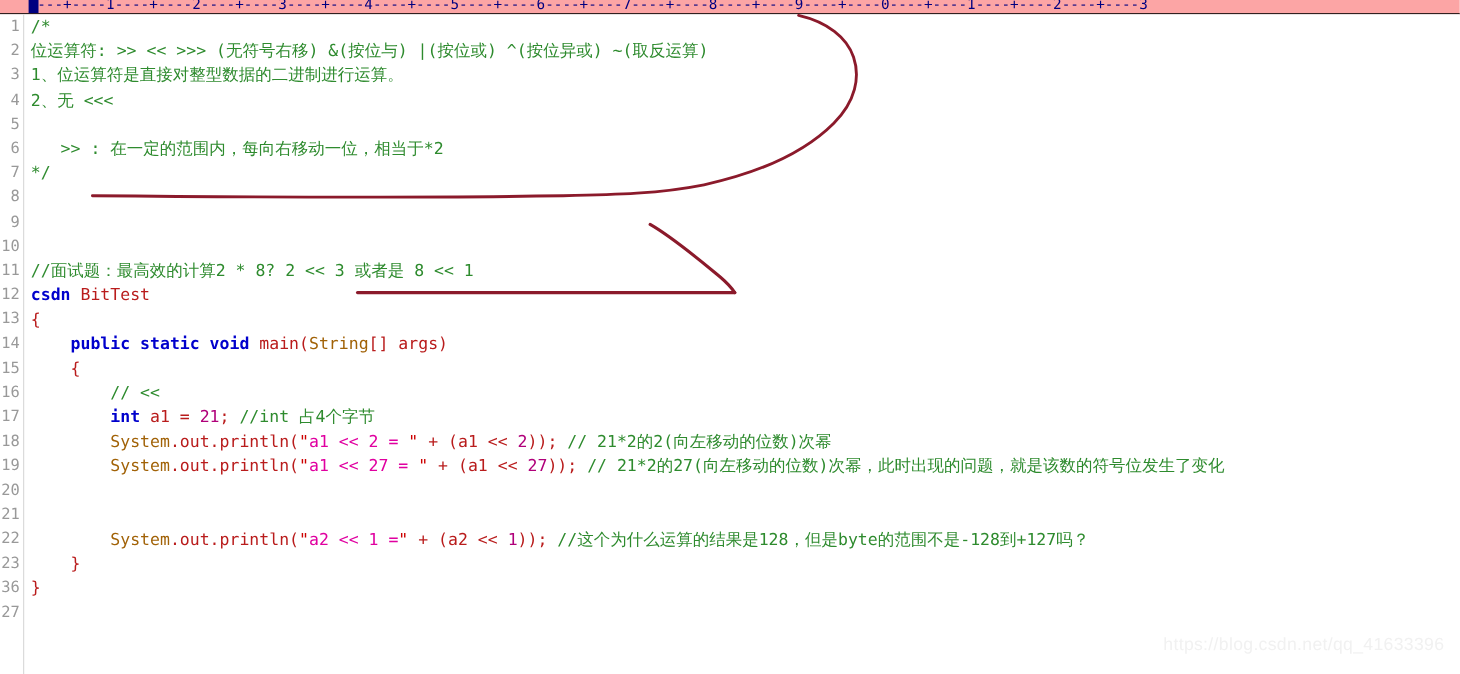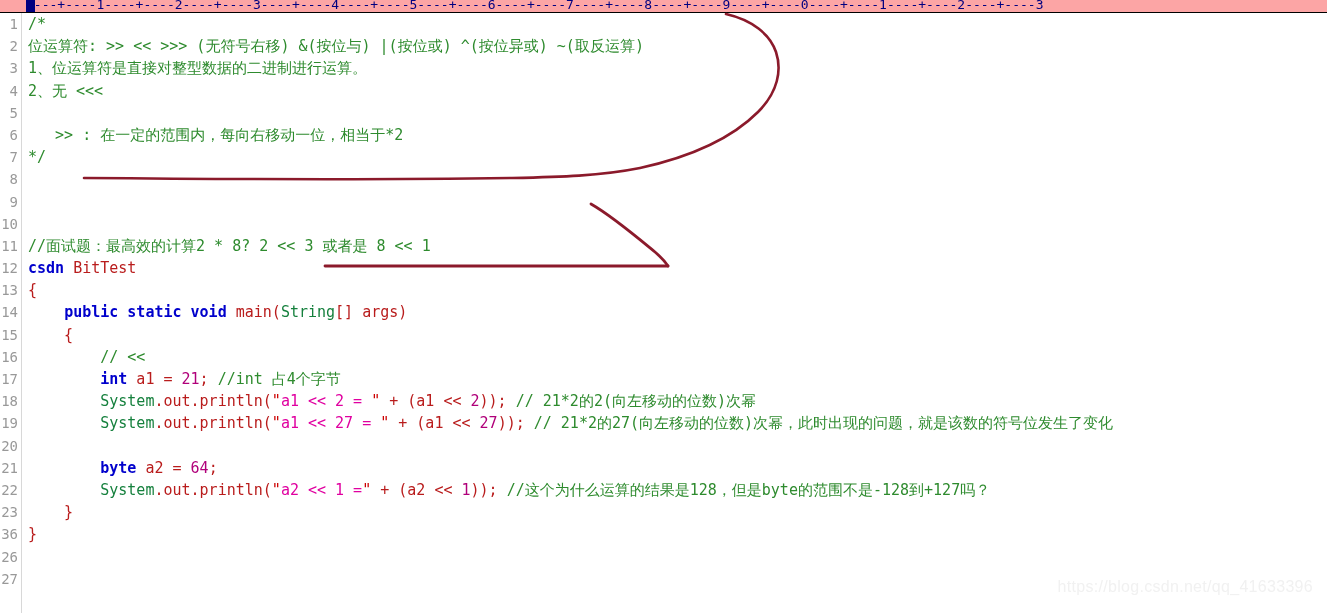--- a/index.html
+++ b/index.html
@@ -88,21 +88,21 @@
     position: absolute;
     left: 28px;
     white-space: pre;
     font-family: "DejaVu Sans Mono", "Liberation Mono", monospace;
     font-size: 15px;
     line-height: 22.2px;
   }
   
   .cmt  { color: #2e8b2e; }
   .kw   { color: #0000cc; font-weight: bold; }
-  .typ  { color: #15803d; margin-top: 45px; }
+  .typ  { color: #a16207; margin-top: 45px; }
   .str  { color: #cc0000; }
   .strm { color: #e000a0; }
   .num  { color: #b0007a; }
   .pln  { color: #b91c1c; }
 
   
   #annotations {
     position: absolute;
     left: 0; top: 0;
     width: 1327px; height: 613px;
@@ -146,25 +146,24 @@
       <div class="line"><span class="lnum">11</span><span class="code"><span class="cmt">//面试题：最高效的计算2 * 8? 2 &lt;&lt; 3 或者是 8 &lt;&lt; 1</span></span></div>
       <div class="line"><span class="lnum">12</span><span class="code"><span class="kw">csdn</span><span class="pln"> BitTest</span></span></div>
       <div class="line"><span class="lnum">13</span><span class="code"><span class="pln">{</span></span></div>
       <div class="line"><span class="lnum">14</span><span class="code"><span class="pln">    </span><span class="kw">public</span><span class="pln"> </span><span class="kw">static</span><span class="pln"> </span><span class="kw">void</span><span class="pln"> main(</span><span class="typ">String</span><span class="pln">[] args)</span></span></div>
       <div class="line"><span class="lnum">15</span><span class="code"><span class="pln">    {</span></span></div>
       <div class="line"><span class="lnum">16</span><span class="code"><span class="pln">        </span><span class="cmt">// &lt;&lt;</span></span></div>
       <div class="line"><span class="lnum">17</span><span class="code"><span class="pln">        </span><span class="kw">int</span><span class="pln"> a1 = </span><span class="num">21</span><span class="pln">; </span><span class="cmt">//int 占4个字节</span></span></div>
       <div class="line"><span class="lnum">18</span><span class="code"><span class="pln">        </span><span class="typ">System</span><span class="pln">.out.println(</span><span class="str">"</span><span class="strm">a1 &lt;&lt; 2 = </span><span class="str">"</span><span class="pln"> + (a1 &lt;&lt; </span><span class="num">2</span><span class="pln">)); </span><span class="cmt">// 21*2的2(向左移动的位数)次幂</span></span></div>
       <div class="line"><span class="lnum">19</span><span class="code"><span class="pln">        </span><span class="typ">System</span><span class="pln">.out.println(</span><span class="str">"</span><span class="strm">a1 &lt;&lt; 27 = </span><span class="str">"</span><span class="pln"> + (a1 &lt;&lt; </span><span class="num">27</span><span class="pln">)); </span><span class="cmt">// 21*2的27(向左移动的位数)次幂，此时出现的问题，就是该数的符号位发生了变化</span></span></div>
       <div class="line"><span class="lnum">20</span><span class="code"></span></div>
-      <div class="line"><span class="lnum">21</span><span class="code"><span class="pln">        </span><span class="kw">byte</span><span class="pln"> a2 = </span><span class="num">64</span><span class="pln">;</span></span></div>
+      <div class="line"><span class="lnum">21</span></div>
       <div class="line"><span class="lnum">22</span><span class="code"><span class="pln">        </span><span class="typ">System</span><span class="pln">.out.println(</span><span class="str">"</span><span class="strm">a2 &lt;&lt; 1 =</span><span class="str">"</span><span class="pln"> + (a2 &lt;&lt; </span><span class="num">1</span><span class="pln">)); </span><span class="cmt">//这个为什么运算的结果是128，但是byte的范围不是-128到+127吗？</span></span></div>
       <div class="line"><span class="lnum">23</span><span class="code"><span class="pln">    }</span></span></div>
       <div class="line"><span class="lnum">36</span><span class="code"><span class="pln">}</span></span></div>
-      <div class="line"><span class="lnum">26</span><span class="code"></span></div>
       <div class="line"><span class="lnum">27</span><span class="code"></span></div>
     </div>
 </div>
 
 <svg id="annotations" width="1327" height="613" viewBox="0 0 1327 613" xmlns="http://www.w3.org/2000/svg">
 
   <path d="M 84 178 C 200 179, 380 180, 512 178 C 560 177, 600 176, 640 168
            C 690 157, 730 140, 758 112 C 778 92, 782 70, 776 52
            C 770 34, 752 20, 726 14" fill="none" stroke="#8b1a2b" stroke-width="2.6" stroke-linecap="round" stroke-linejoin="round"></path>
 

